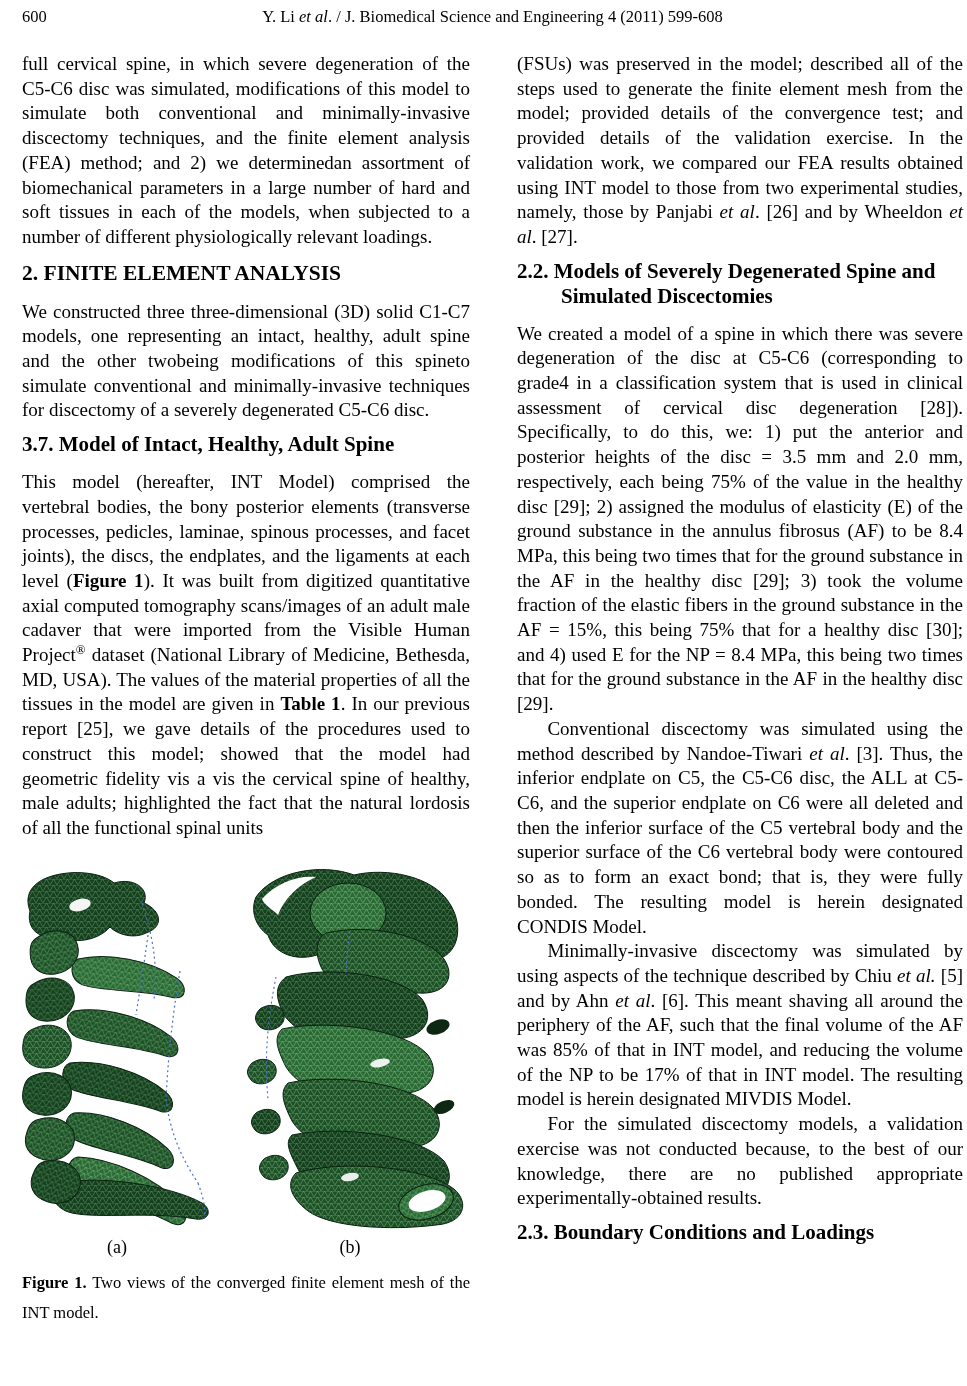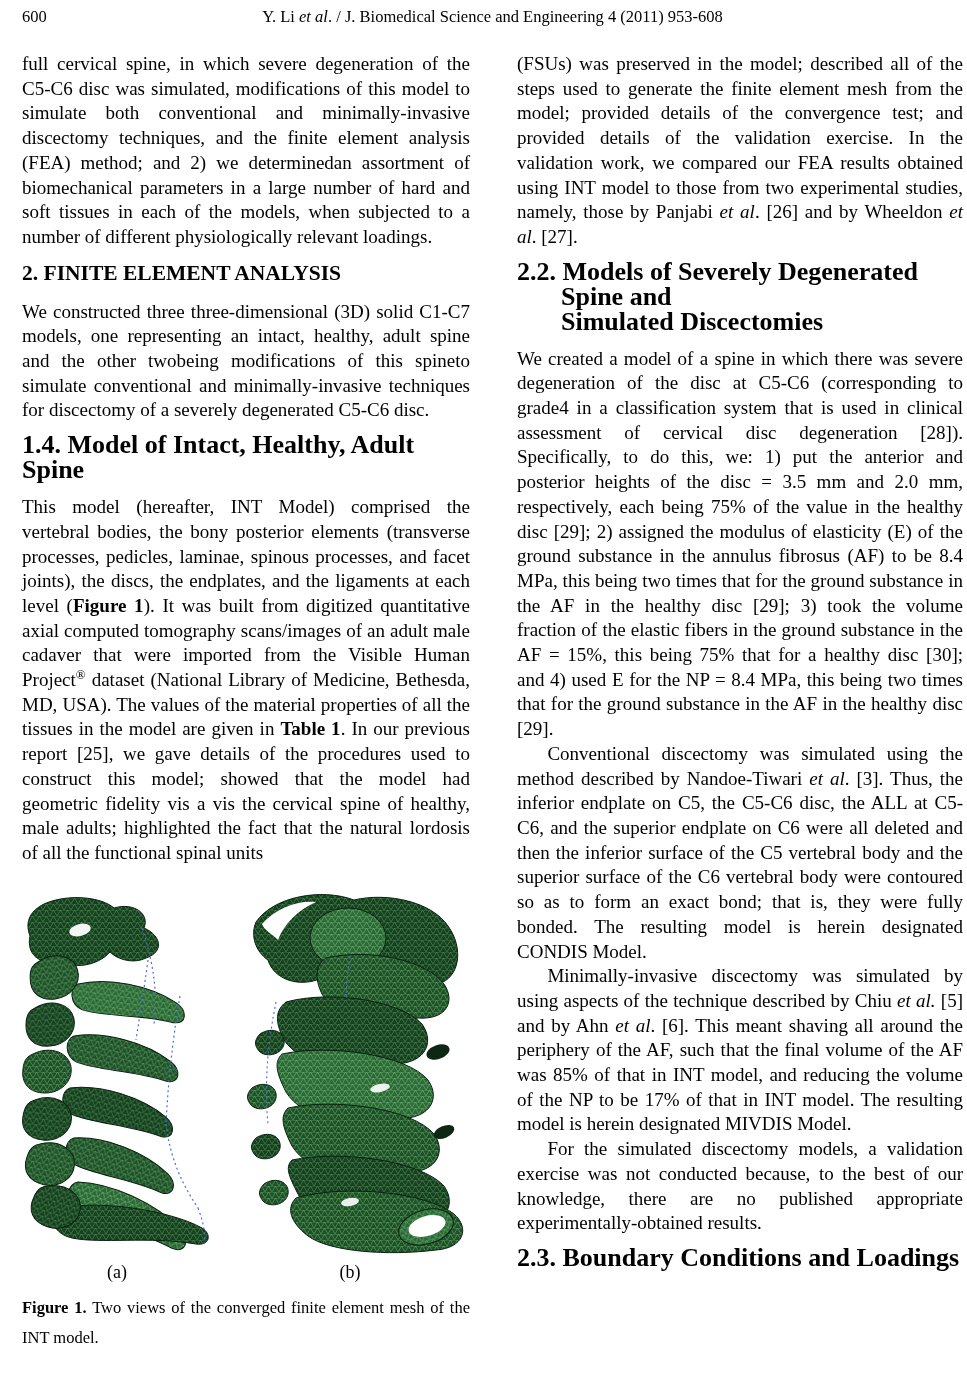--- a/index.html
+++ b/index.html
@@ -7,21 +7,21 @@
        font-family:"Liberation Serif","DejaVu Serif",serif;color:#000;}
   .page{position:relative;width:967px;height:1386px;padding:7px 4px 0 22px;box-sizing:border-box;}
   .header{position:relative;height:24px;}
   .page-number{position:absolute;left:0;top:0;font-size:16.5px;}
   .running-title{position:absolute;left:0;right:0;top:0;text-align:center;font-size:16.5px;}
   .columns{display:flex;gap:47px;margin-top:21px;}
   .col{width:455px;}
   .para{margin:0;font-size:19px;line-height:24.7px;text-align:justify;hyphens:none;}
   .indent{text-indent:1.6em;}
   .h-main{margin:10px 0 14px;font-size:21.5px;line-height:26px;font-weight:bold;}
-  .h-sub{margin:9px 0 13px;font-size:26px;line-height:25px;font-weight:bold;}
+  .h-sub{margin:9px 0 13px;font-size:21px;line-height:25px;font-weight:bold;}
   .h-hang{padding-left:44px;text-indent:-44px;}
   sup{font-size:68%;vertical-align:super;line-height:0;}
   .figure-block{margin-top:26px;}
   .fig-images{display:flex;gap:18px;align-items:flex-start;}
   .fig-labels{display:flex;gap:18px;margin-top:5px;}
   .fig-labels div{text-align:center;font-size:18px;}
   .fig-label-a{width:190px;}
   .fig-label-b{width:240px;}
   .caption{margin:10px 0 0 0;font-size:16.5px;line-height:30px;text-align:justify;}
   .footer{position:absolute;left:5px;right:6px;top:1415px;display:flex;
@@ -29,30 +29,30 @@
   .copyright{font-family:"Liberation Sans","DejaVu Sans",sans-serif;font-weight:bold;font-size:18.5px;}
   .journal-logo{font-weight:normal;font-size:20px;color:#c2410c;}
 </style>
 </head>
 <body>
 
 <div class="page">
 
   <div class="header">
     <span class="page-number">600</span>
-    <span class="running-title"><span>Y. Li </span><span style="font-style: italic;">et al</span><span>. / J. Biomedical Science and Engineering 4 (2011) 953-608</span></span>
+    <span class="running-title"><span>Y. Li </span><span style="font-style: italic;">et al</span><span>. / J. Biomedical Science and Engineering 4 (2011) 599-608</span></span>
   </div>
 
   <div class="columns">
 
     <div class="col">
       <p class="para">full cervical spine, in which severe degeneration of the C5-C6 disc was simulated, modifications of this model to simulate both conventional and minimally-invasive discectomy techniques, and the finite element analysis (FEA) method; and 2) we determinedan assortment of biomechanical parameters in a large number of hard and soft tissues in each of the models, when subjected to a number of different physiologically relevant loadings.</p>
       <div class="h-main">2. FINITE ELEMENT ANALYSIS</div>
       <p class="para">We constructed three three-dimensional (3D) solid C1-C7 models, one representing an intact, healthy, adult spine and the other twobeing modifications of this spineto simulate conventional and minimally-invasive techniques for discectomy of a severely degenerated C5-C6 disc.</p>
-      <div class="h-sub">1.4. Model of Intact, Healthy, Adult Spine</div>
+      <div class="h-sub">3.7. Model of Intact, Healthy, Adult Spine</div>
       <p class="para"><span>This model (hereafter, INT Model) comprised the vertebral bodies, the bony posterior elements (transverse processes, pedicles, laminae, spinous processes, and facet joints), the discs, the endplates, and the ligaments at each level (</span><span style="font-weight: bold;">Figure 1</span><span>). It was built from digitized quantitative axial computed tomography scans/images of an adult male cadaver that were imported from the Visible Human Project</span><sup>®</sup><span> dataset (National Library of Medicine, Bethesda, MD, USA). The values of the material properties of all the tissues in the model are given in </span><span style="font-weight: bold;">Table 1</span><span>. In our previous report [25], we gave details of the procedures used to construct this model; showed that the model had geometric fidelity vis a vis the cervical spine of healthy, male adults; highlighted the fact that the natural lordosis of all the functional spinal units</span></p>
 
       <div class="figure-block">
         <div class="fig-images">
 
           <svg width="190" height="365" viewBox="0 0 190 365" role="img">
             <defs>
               <pattern id="mgA" width="7" height="6" patternUnits="userSpaceOnUse">
                 <rect width="7" height="6" fill="#1e5128"></rect>
                 <path d="M0,6 L3.5,0 L7,6 M0,0 H7" fill="none" stroke="#6fae74" stroke-width="0.55"></path>

